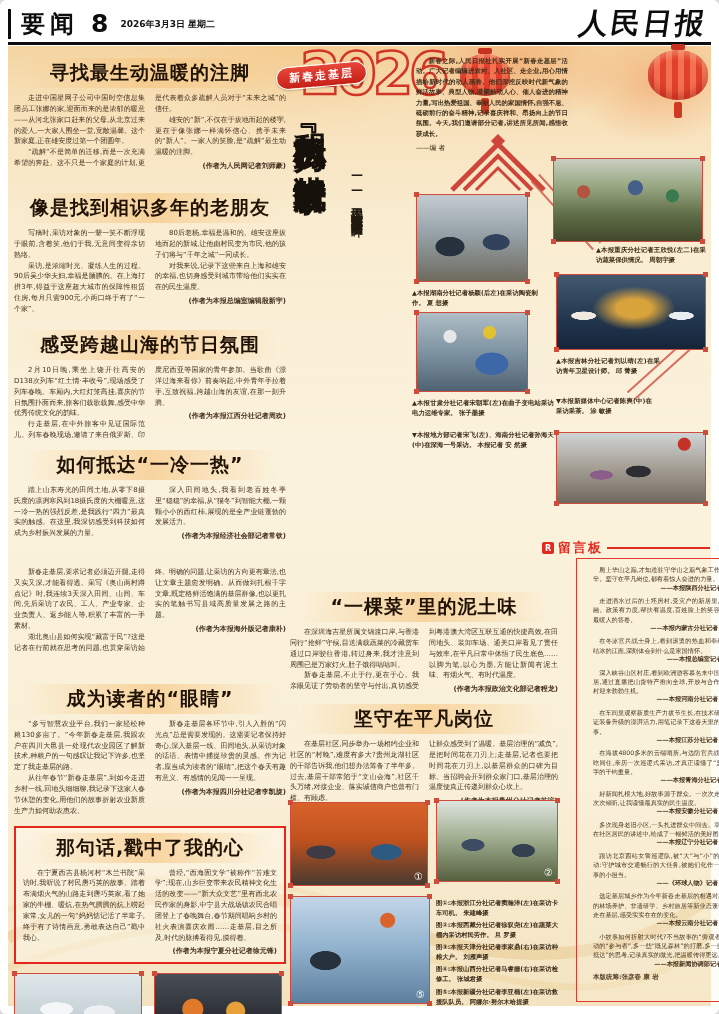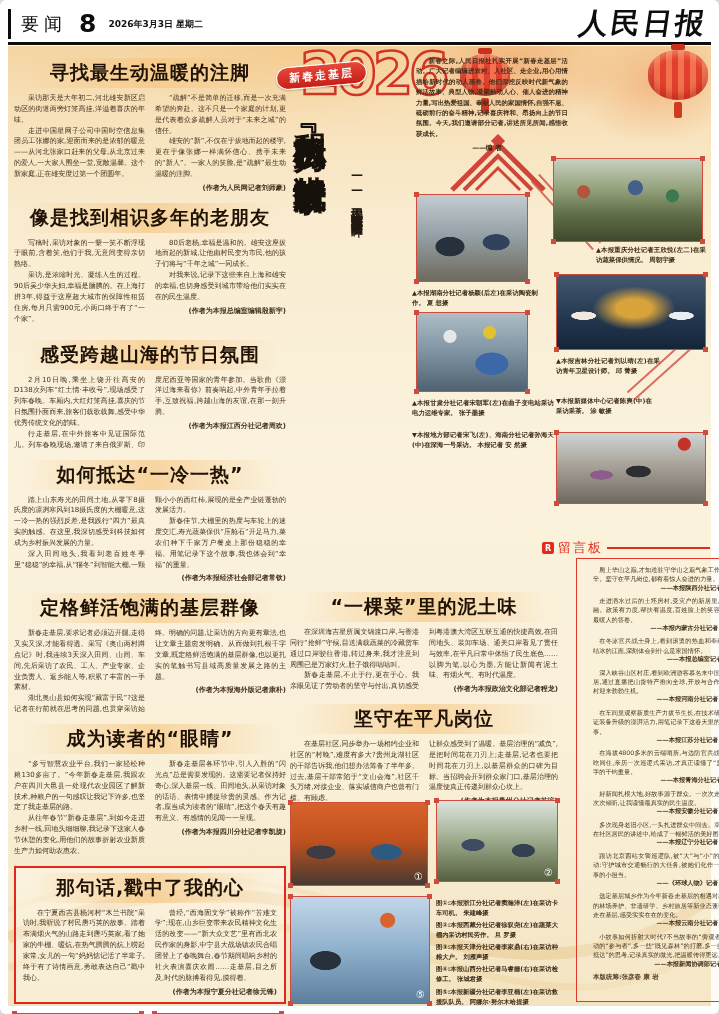--- a/index.html
+++ b/index.html
@@ -3,21 +3,21 @@
 <meta charset="utf-8">
 <title>要闻 8</title>
 <style>
   html,body{margin:0;padding:0;background:#d9d9d9;}
   .sheet{position:relative;width:719px;height:1014px;margin:0 auto;background:#fff;
          font-family:"DejaVu Sans",sans-serif;overflow:hidden;border-radius:6px;}
   
   .hdr{position:absolute;left:8px;top:5px;width:703px;height:37px;display:flex;
        align-items:center;justify-content:space-between;border-bottom:3px solid #0d0d0d;background:#fff;}
   .hdr-left{display:flex;align-items:center;gap:12px;border-left:3px solid #0d0d0d;padding-left:10px;height:30px;}
-  .sec-title{font-size:18px;font-weight:normal;color:#0d0d0d;letter-spacing:5px;}
+  .sec-title{font-size:24px;font-weight:bold;color:#0d0d0d;letter-spacing:5px;}
   .page-no{font-size:25px;font-weight:bold;color:#0d0d0d;}
   .hdr-date{font-size:9px;font-weight:bold;color:#111;margin-top:2px;}
   .masthead{font-family:"DejaVu Serif",serif;font-size:29px;font-weight:bold;color:#0d0d0d;
             transform:skewX(-8deg);letter-spacing:3px;padding-right:4px;}
   
   .content{position:absolute;left:8px;top:46px;width:703px;height:960px;
     background:
       radial-gradient(150px 95px at 72% 2%, rgba(238,128,58,.40), transparent 70%),
       radial-gradient(120px 85px at 92% 4%, rgba(238,128,58,.38), transparent 70%),
       radial-gradient(220px 120px at 40% 0%, rgba(244,186,110,.35), transparent 75%),
@@ -49,21 +49,21 @@
   @supports not (-webkit-text-stroke:1px red){.year{color:#d23426;}}
   .badge{position:absolute;left:-8px;top:24px;background:linear-gradient(180deg,#e8473a,#c61f17);
       color:#fff;font-size:11px;font-weight:bold;padding:3px 12px;border-radius:12px/50%;
       transform:rotate(-5deg);letter-spacing:2px;border:1px solid #fff;box-shadow:0 1px 2px rgba(0,0,0,.25);}
   #vtitle{position:absolute;left:284px;top:62px;height:505px;margin:0;writing-mode:vertical-rl;
       text-orientation:upright;font-size:33px;line-height:1.05;font-weight:bold;color:#17110b;letter-spacing:1px;}
   #vsub{position:absolute;left:340px;top:122px;height:345px;margin:0;writing-mode:vertical-rl;
       text-orientation:upright;font-size:12px;font-weight:bold;color:#221a10;letter-spacing:1px;}
   #editor-note{position:absolute;left:408px;top:10px;width:152px;}
   .note-text{font-size:6.4px;line-height:1.62;text-align:justify;font-weight:bold;color:#40301c;text-indent:2em;margin:0;}
-  .note-sign{font-size:6.8px;font-weight:bold;text-align:center;color:#30230f;margin:4px 10px 0 0;}
+  .note-sign{font-size:6.8px;font-weight:normal;text-align:left;color:#30230f;margin:4px 10px 0 0;}
   
   .photo{position:absolute;border:1px solid #cf4b3c;box-sizing:border-box;}
   .corner{position:absolute;width:5px;height:5px;background:#cf4b3c;}
   .corner.tl{left:-3px;top:-3px}.corner.tr{right:-3px;top:-3px}
   .corner.bl{left:-3px;bottom:-3px}.corner.br{right:-3px;bottom:-3px}
   .pnum{position:absolute;right:4px;bottom:3px;color:#fff;font-size:10px;line-height:1;}
   #ph-greentop{left:545px;top:112px;width:150px;height:84px;background:
      radial-gradient(circle at 20% 40%, #b2543f 0 6px, transparent 7px),
      radial-gradient(circle at 55% 35%, #44608a 0 7px, transparent 8px),
      radial-gradient(circle at 80% 45%, #3a7a4e 0 6px, transparent 7px),
@@ -117,21 +117,21 @@
   #cap-tea{left:548px;top:350px;width:96px;}
   #figure-caps{position:absolute;left:428px;top:852px;width:122px;}
   #figure-caps p{font-size:6.3px;line-height:1.6;color:#3d2c19;font-weight:bold;text-align:justify;margin:0 0 2px;}
   
   #art-veg{position:absolute;left:282px;top:546px;width:268px;}
   #art-knife{position:absolute;left:282px;top:658px;width:268px;}
   
   #board-head{position:absolute;left:534px;top:493px;width:168px;display:flex;align-items:center;gap:4px;}
   .board-logo{width:12px;height:12px;background:#e02b20;color:#fff;font-size:8px;font-weight:bold;
       display:flex;align-items:center;justify-content:center;border-radius:2px;}
-  .board-title{color:#e02b20;font-weight:normal;font-size:13px;letter-spacing:2px;}
+  .board-title{color:#e02b20;font-weight:bold;font-size:13px;letter-spacing:2px;}
   .board-line{flex:1;border-top:2px solid #e02b20;}
   #msg-box{position:absolute;left:568px;top:512px;width:180px;height:444px;border:1.5px solid #e0392b;
       box-sizing:border-box;padding:6px 16px;overflow:hidden;background:rgba(252,243,220,.25);}
   #msg-list{list-style:none;margin:0;padding:0;}
   .msg{margin:0 0 3.5px;}
   .mtext{font-size:6.2px;line-height:1.5;text-align:justify;color:#45321d;margin:0;text-indent:1em;}
   .msign{font-size:6.2px;font-weight:bold;text-align:right;color:#45321d;margin:0;}
   #box-footer{margin-top:4px;}
   #box-footer p{font-size:6.5px;font-weight:bold;color:#57412a;margin:0 0 2px;}
   
@@ -199,21 +199,20 @@
 
     <div id="editor-note">
       <p class="note-text">新春之际,人民日报社扎实开展“新春走基层”活动。广大记者编辑进农村、入社区、走企业,用心用情描绘新时代的动人画卷。他们深挖反映时代新气象的鲜活故事、典型人物,凝聚触动人心、催人奋进的精神力量,写出热爱祖国、奉献人民的家国情怀,自强不息、砥砺前行的奋斗精神,记录喜庆祥和、昂扬向上的节日氛围。今天,我们邀请部分记者,讲述所见所闻,感悟收获成长。</p>
       <p class="note-sign">——编 者</p>
     </div>
 
     <div id="left-articles">
       <article class="article">
           <h2>寻找最生动温暖的注脚</h2>
           <div class="cols">
-            <p>采访那天是大年初二,河北雄安新区启动区的街道两旁灯笼高挂,洋溢着喜庆的年味。</p>
             <p>走进中国星网子公司中国时空信息集团员工张娜的家,迎面而来的是浓郁的暖意——从河北张家口赶来的父母,从北京过来的爱人,一大家人围坐一堂,宽敞温馨。这个新家庭,正在雄安度过第一个团圆年。</p>
             <p>“疏解”不是简单的迁移,而是一次充满希望的奔赴。这不只是一个家庭的计划,更是代表着众多疏解人员对于“未来之城”的信任。</p>
             <p>雄安的“新”,不仅在于拔地而起的楼宇,更在于像张娜一样满怀信心、携手未来的“新人”。一家人的笑脸,是“疏解”最生动温暖的注脚。</p>
             <p class="byline">(作者为人民网记者刘师豪)</p>
           </div>
         </article>
         <article class="article">
           <h2>像是找到相识多年的老朋友</h2>
           <div class="cols">
             <p>写稿时,采访对象的一颦一笑不断浮现于眼前,含着笑,他们于我,无意间变得亲切熟络。</p>
@@ -229,26 +228,24 @@
             <p>2月10日晚,乘坐上饶开往高安的D138次列车“红土情·丰收号”,现场感受了列车春晚。车厢内,大红灯笼高挂,喜庆的节日氛围扑面而来,旅客们载歌载舞,感受中华优秀传统文化的韵味。</p>
             <p>行走基层,在中外旅客中见证国际范儿。列车春晚现场,邀请了来自俄罗斯、印度尼西亚等国家的青年参加。当歌曲《漂洋过海来看你》前奏响起,中外青年手拉着手,互致祝福,跨越山海的友谊,在那一刻升腾。</p>
             <p class="byline">(作者为本报江西分社记者周欢)</p>
           </div>
         </article>
         <article class="article">
           <h2>如何抵达“一冷一热”</h2>
           <div class="cols">
             <p>踏上山东寿光的田间土地,从零下8摄氏度的凛冽寒风到18摄氏度的大棚暖意,这一冷一热的强烈反差,是我践行“四力”最真实的触感。在这里,我深切感受到科技如何成为乡村振兴发展的力量。</p>
             <p>深入田间地头,我看到老百姓冬季里“稳稳”的幸福,从“猫冬”到智能大棚,一颗颗小小的西红柿,展现的是全产业链蓬勃的发展活力。</p>
-            <p>新春佳节,大棚里的热度与车轮上的速度交汇,寿光蔬菜保供“压舱石”开足马力,菜农们种下千家万户餐桌上那份稳稳的幸福。用笔记录下这个故事,我也体会到“幸福”的重量。</p>
             <p class="byline">(作者为本报经济社会部记者常钦)</p>
           </div>
         </article>
         <article class="article">
-          <h2>定格鲜活饱满的基层群像</h2>
           <div class="cols">
             <p>新春走基层,要求记者必须迈开腿,走得又实又深,才能看得透。采写《奥山两村蹲点记》时,我连续3天深入田间、山间、车间,先后采访了农民、工人、产业专家、企业负责人、返乡能人等,积累了丰富的一手素材。</p>
             <p>湖北奥山县如何实现“藏富于民”?这是记者在行前就在思考的问题,也贯穿采访始终。明确的问题,让采访的方向更有章法,也让文章主题愈发明确。从而做到扎根千字文章,既定格鲜活饱满的基层群像,也以更扎实的笔触书写县域高质量发展之路的主题。</p>
             <p class="byline">(作者为本报海外版记者康朴)</p>
           </div>
         </article>
         <article class="article">
           <h2>成为读者的“眼睛”</h2>
           <div class="cols">
             <p>“多亏智慧农业平台,我们一家轻松种粮130多亩了。”今年新春走基层,我跟农户在四川大邑县一处现代农业园区了解新技术,种粮户的一句感叹让我记下许多,也坚定了我走基层的路。</p>

